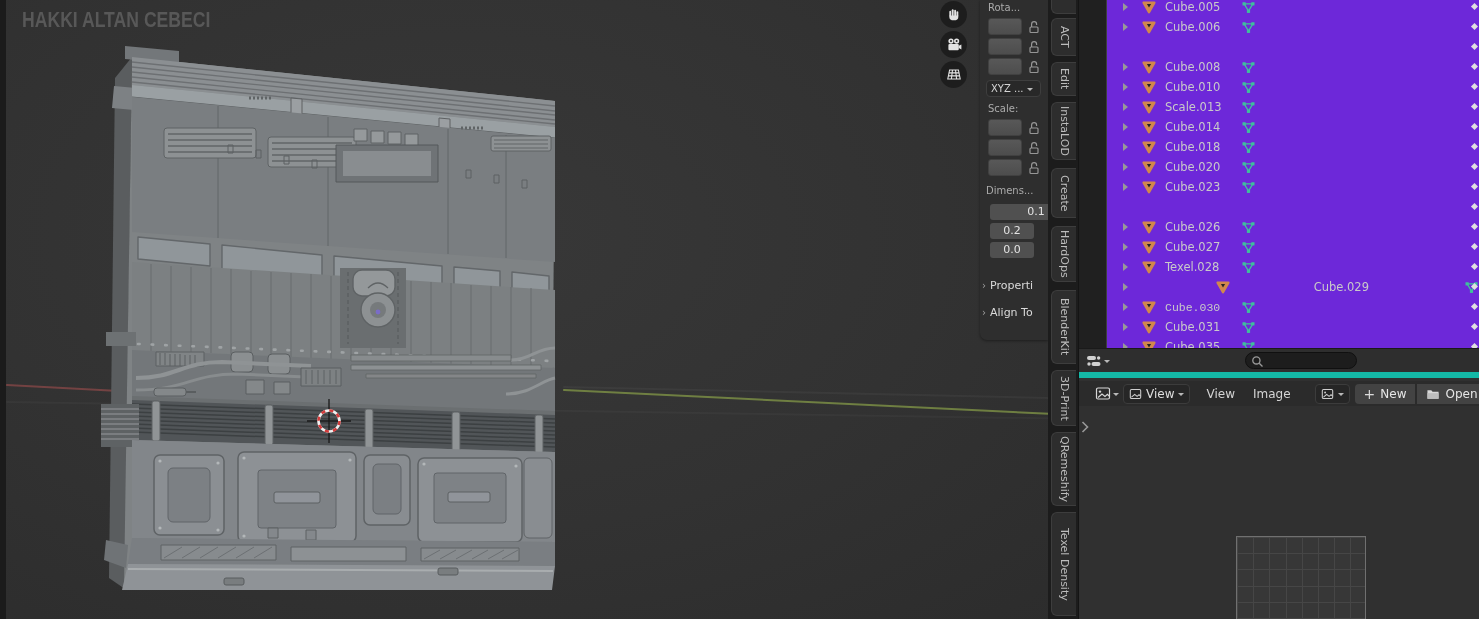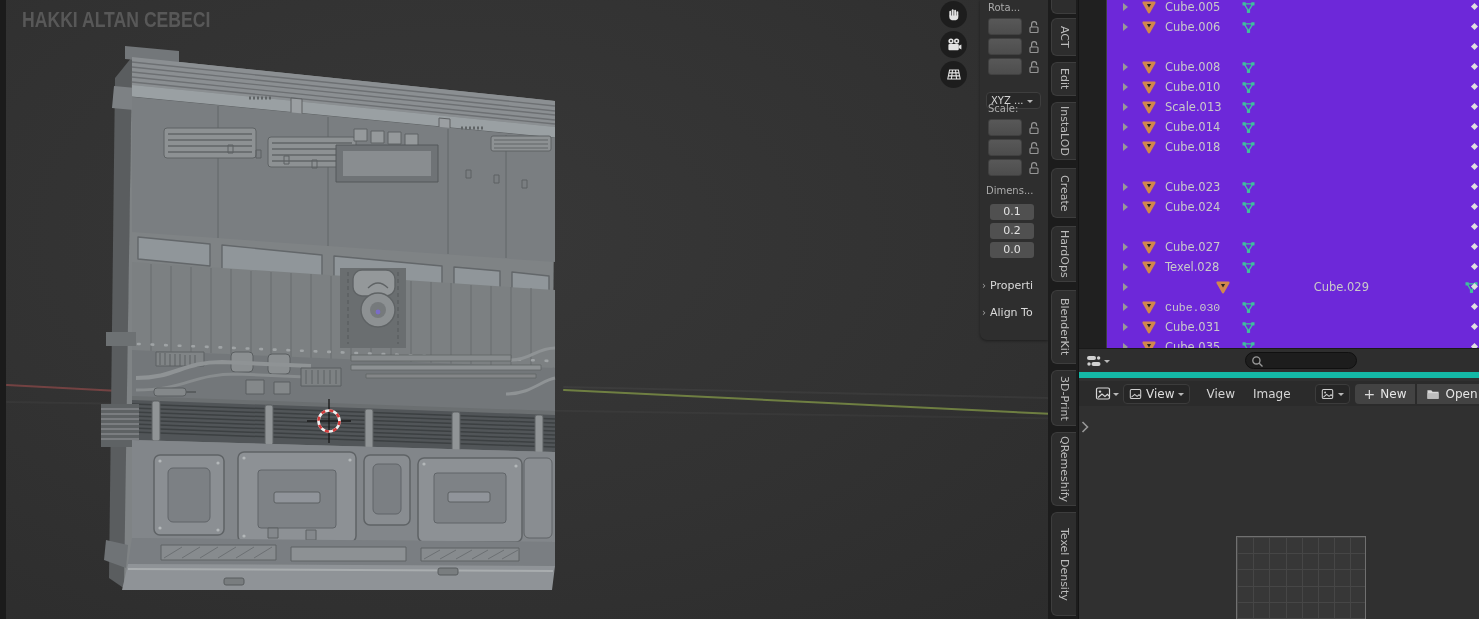--- a/index.html
+++ b/index.html
@@ -297,21 +297,21 @@
         <path d="M4.6 7 V4.2 a2.5 2.5 0 0 1 5 0 V5"></path>
       </g>
     </svg>
   <svg class="nlock" style="top:60px;" viewBox="0 0 14 14">
       <g stroke="#969696" fill="none" stroke-width="1.2">
         <rect x="3" y="7" width="8" height="5.5" rx="1"></rect>
         <path d="M4.6 7 V4.2 a2.5 2.5 0 0 1 5 0 V5"></path>
       </g>
     </svg>
 
-  <div class="ndrop" style="top:92px;">
+  <div class="ndrop" style="top:80px;">
     <span>XYZ ...</span>
     <span class="chev"></span>
   </div>
 
   <div class="nlabel" style="top:103px;">Scale:</div>
   <div class="nfield" style="top:119px;"></div>
   <div class="nfield" style="top:139px;"></div>
   <div class="nfield" style="top:159px;"></div>
   <svg class="nlock" style="top:121px;" viewBox="0 0 14 14">
       <g stroke="#969696" fill="none" stroke-width="1.2">
@@ -326,21 +326,21 @@
       </g>
     </svg>
   <svg class="nlock" style="top:161px;" viewBox="0 0 14 14">
       <g stroke="#969696" fill="none" stroke-width="1.2">
         <rect x="3" y="7" width="8" height="5.5" rx="1"></rect>
         <path d="M4.6 7 V4.2 a2.5 2.5 0 0 1 5 0 V5"></path>
       </g>
     </svg>
 
   <div class="nlabel" style="top:185px;left:6px;">Dimens...</div>
-  <div class="dimfield" style="top:204px;">0.1</div>
+  <div class="dimfield" style="top:204px;padding-left:24px;">0.1</div>
   <div class="dimfield" style="top:223px;">0.2</div>
   <div class="dimfield" style="top:242px;">0.0</div>
 
   <div class="cpanel" style="top:276px;">
     <span class="arrow">›</span>
     <span>Properti</span>
   </div>
   <div class="cpanel" style="top:303px;">
     <span class="arrow">›</span>
     <span>Align To</span>
@@ -465,51 +465,65 @@
     </svg>
     <span class="olabel">Cube.018</span>
     <svg class="odata" viewBox="0 0 16 16">
       <path d="M3.4 4.2 L12.6 4.2 L8 11.8 Z" fill="none" stroke="#3fc09c" stroke-width="1.4"></path>
       <rect x="1.6" y="2.4" width="3.4" height="3.4" fill="#3fc09c"></rect>
       <rect x="11" y="2.4" width="3.4" height="3.4" fill="#3fc09c"></rect>
       <rect x="6.3" y="10.4" width="3.4" height="3.4" fill="#3fc09c"></rect>
     </svg>
   </div>
 <div class="odot" style="top: 144px;"></div>
+  <div class="orow" style="top: 157px;">
+    <span class="ocaret"></span>
+    <svg class="omesh" viewBox="0 0 16 16">
+      <path d="M2.6 3.6 L13.4 3.6 L8 13.2 Z" fill="#d1874d" stroke="#d1874d" stroke-width="2.4" stroke-linejoin="round"></path>
+      <path d="M5.9 5 L10.1 5 L8 8.6 Z" fill="#242424"></path>
+    </svg>
+    <span class="olabel">Cube.020</span>
+    <svg class="odata" viewBox="0 0 16 16">
+      <path d="M3.4 4.2 L12.6 4.2 L8 11.8 Z" fill="none" stroke="#3fc09c" stroke-width="1.4"></path>
+      <rect x="1.6" y="2.4" width="3.4" height="3.4" fill="#3fc09c"></rect>
+      <rect x="11" y="2.4" width="3.4" height="3.4" fill="#3fc09c"></rect>
+      <rect x="6.3" y="10.4" width="3.4" height="3.4" fill="#3fc09c"></rect>
+    </svg>
+  </div>
 <div class="odot" style="top: 164px;"></div>
   <div class="orow" style="top: 177px;">
     <span class="ocaret"></span>
     <svg class="omesh" viewBox="0 0 16 16">
       <path d="M2.6 3.6 L13.4 3.6 L8 13.2 Z" fill="#d1874d" stroke="#d1874d" stroke-width="2.4" stroke-linejoin="round"></path>
       <path d="M5.9 5 L10.1 5 L8 8.6 Z" fill="#242424"></path>
     </svg>
     <span class="olabel">Cube.023</span>
     <svg class="odata" viewBox="0 0 16 16">
       <path d="M3.4 4.2 L12.6 4.2 L8 11.8 Z" fill="none" stroke="#3fc09c" stroke-width="1.4"></path>
       <rect x="1.6" y="2.4" width="3.4" height="3.4" fill="#3fc09c"></rect>
       <rect x="11" y="2.4" width="3.4" height="3.4" fill="#3fc09c"></rect>
       <rect x="6.3" y="10.4" width="3.4" height="3.4" fill="#3fc09c"></rect>
     </svg>
   </div>
 <div class="odot" style="top: 184px;"></div>
-  <div class="orow" style="top: 197px;">
-    <span class="ocaret"></span>
-    <svg class="omesh" viewBox="0 0 16 16">
-      <path d="M2.6 3.6 L13.4 3.6 L8 13.2 Z" fill="#d1874d" stroke="#d1874d" stroke-width="2.4" stroke-linejoin="round"></path>
-      <path d="M5.9 5 L10.1 5 L8 8.6 Z" fill="#242424"></path>
-    </svg>
-    <span class="olabel">Cube.024</span>
-    <svg class="odata" viewBox="0 0 16 16">
-      <path d="M3.4 4.2 L12.6 4.2 L8 11.8 Z" fill="none" stroke="#3fc09c" stroke-width="1.4"></path>
-      <rect x="1.6" y="2.4" width="3.4" height="3.4" fill="#3fc09c"></rect>
-      <rect x="11" y="2.4" width="3.4" height="3.4" fill="#3fc09c"></rect>
-      <rect x="6.3" y="10.4" width="3.4" height="3.4" fill="#3fc09c"></rect>
-    </svg>
-  </div>
 <div class="odot" style="top: 204px;"></div>
+  <div class="orow" style="top: 217px;">
+    <span class="ocaret"></span>
+    <svg class="omesh" viewBox="0 0 16 16">
+      <path d="M2.6 3.6 L13.4 3.6 L8 13.2 Z" fill="#d1874d" stroke="#d1874d" stroke-width="2.4" stroke-linejoin="round"></path>
+      <path d="M5.9 5 L10.1 5 L8 8.6 Z" fill="#242424"></path>
+    </svg>
+    <span class="olabel">Cube.026</span>
+    <svg class="odata" viewBox="0 0 16 16">
+      <path d="M3.4 4.2 L12.6 4.2 L8 11.8 Z" fill="none" stroke="#3fc09c" stroke-width="1.4"></path>
+      <rect x="1.6" y="2.4" width="3.4" height="3.4" fill="#3fc09c"></rect>
+      <rect x="11" y="2.4" width="3.4" height="3.4" fill="#3fc09c"></rect>
+      <rect x="6.3" y="10.4" width="3.4" height="3.4" fill="#3fc09c"></rect>
+    </svg>
+  </div>
 <div class="odot" style="top: 224px;"></div>
   <div class="orow" style="top: 237px;">
     <span class="ocaret"></span>
     <svg class="omesh" viewBox="0 0 16 16">
       <path d="M2.6 3.6 L13.4 3.6 L8 13.2 Z" fill="#d1874d" stroke="#d1874d" stroke-width="2.4" stroke-linejoin="round"></path>
       <path d="M5.9 5 L10.1 5 L8 8.6 Z" fill="#242424"></path>
     </svg>
     <span class="olabel">Cube.027</span>
     <svg class="odata" viewBox="0 0 16 16">
       <path d="M3.4 4.2 L12.6 4.2 L8 11.8 Z" fill="none" stroke="#3fc09c" stroke-width="1.4"></path>

